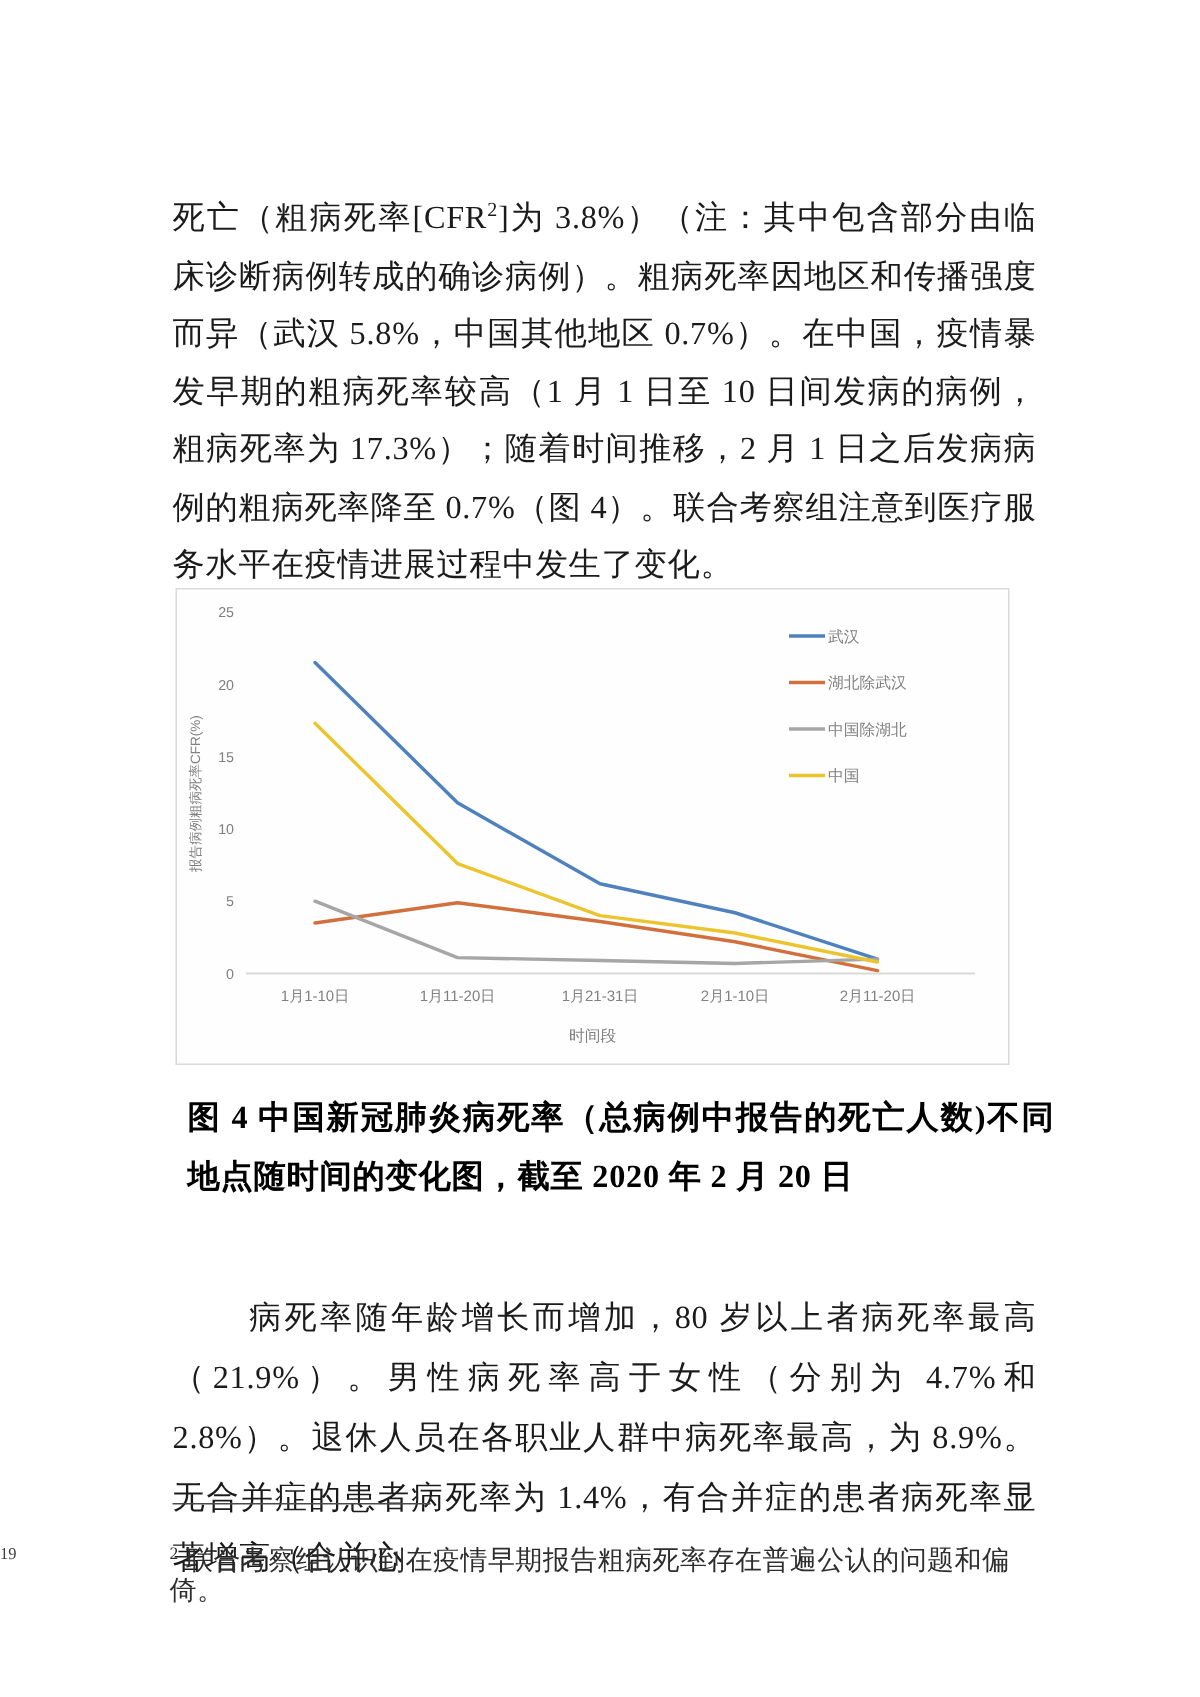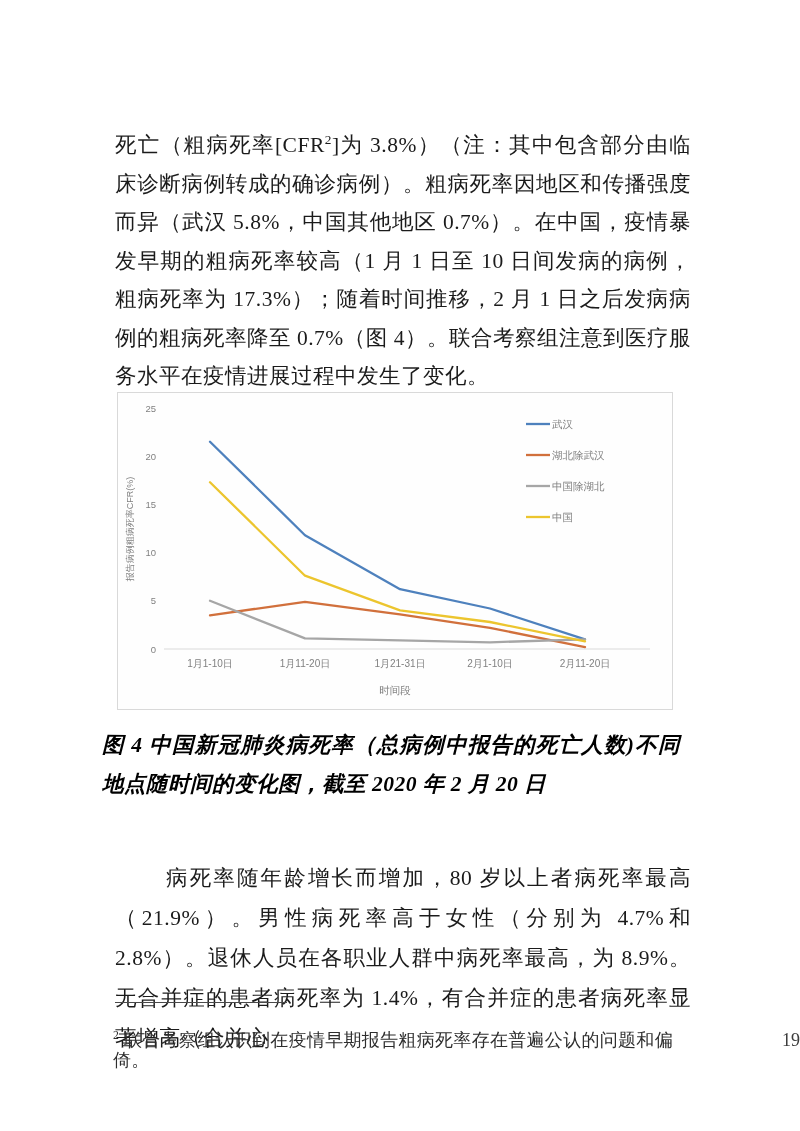--- a/index.html
+++ b/index.html
@@ -35,30 +35,29 @@
     background: #fefefe;
     box-sizing: border-box;
   }
   .figure-box svg { display: block; }
   .chart-text {
     font-family: "Liberation Sans", "DejaVu Sans", sans-serif;
   }
 
   #figure-caption {
     position: absolute;
-    left: 102px; top: 704px;
+    left: 125px; top: 704px;
     width: 578px;
     font-size: 21.5px;
     line-height: 39.5px;
     font-weight: bold;
     text-align: justify;
     text-justify: inter-character;
     letter-spacing: 0.5px;
     color: #000;
-    font-style: italic;
   }
 
   #paragraph2 { top: 836px; line-height: 40px; text-indent: 51px; }
 
   .footnote-divider {
     position: absolute;
     left: 115px; top: 1002px;
     width: 172px; height: 0;
     border-top: 1.5px solid #4a4a4a;
   }
@@ -69,22 +68,22 @@
     font-size: 18px;
     line-height: 20px;
     color: #2e2e2e;
     letter-spacing: 0.3px;
   }
   .footnote sup { font-size: 0.65em; }
   .page-number {
     position: absolute;
     left: 0; top: 1030px;
     width: 800px;
-    text-align: right;
-    font-size: 18px;
+    text-align: left;
+    font-size: 11px;
     color: #3d3d3d;
   }
 </style>
 </head>
 <body>
 
 <div class="page">
 
   <p class="para" id="paragraph1"><span>死亡（粗病死率[CFR</span><sup class="cfr-sup">2</sup><span>]为 3.8%）（注：其中包含部分由临床诊断病例转成的确诊病例）。粗病死率因地区和传播强度而异（武汉 5.8%，中国其他地区 0.7%）。在中国，疫情暴发早期的粗病死率较高（1 月 1 日至 10 日间发病的病例，粗病死率为 17.3%）；随着时间推移，2 月 1 日之后发病病例的粗病死率降至 0.7%（图 4）。联合考察组注意到医疗服务水平在疫情进展过程中发生了变化。</span></p>
 

